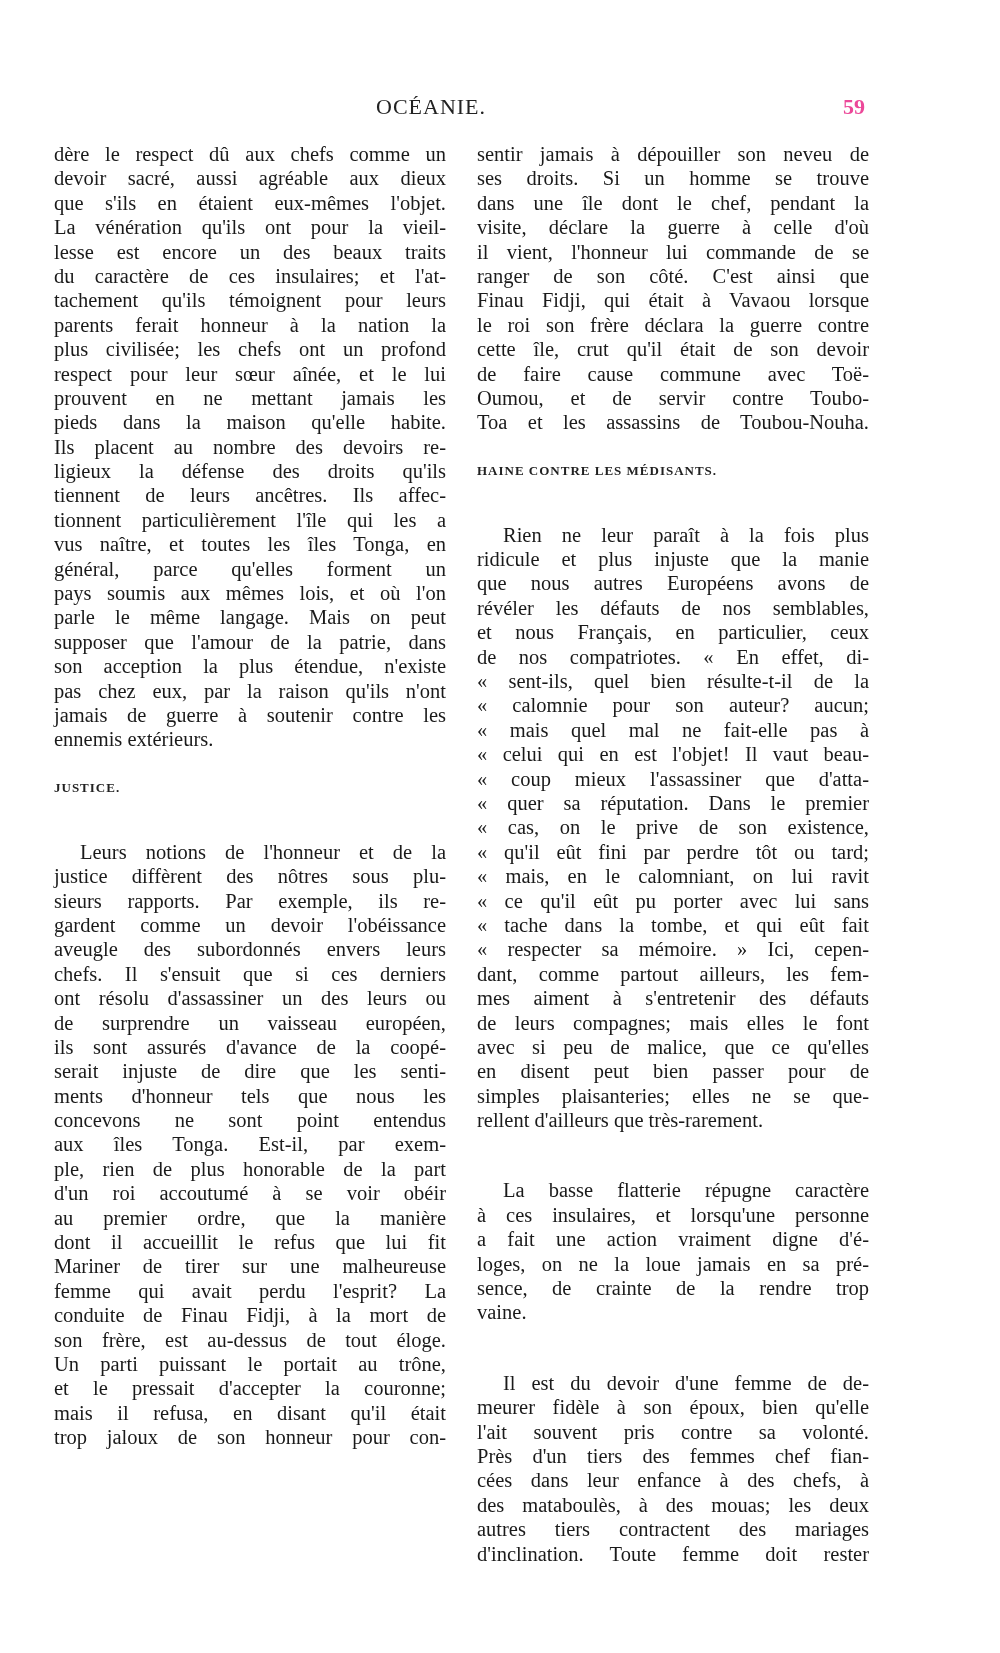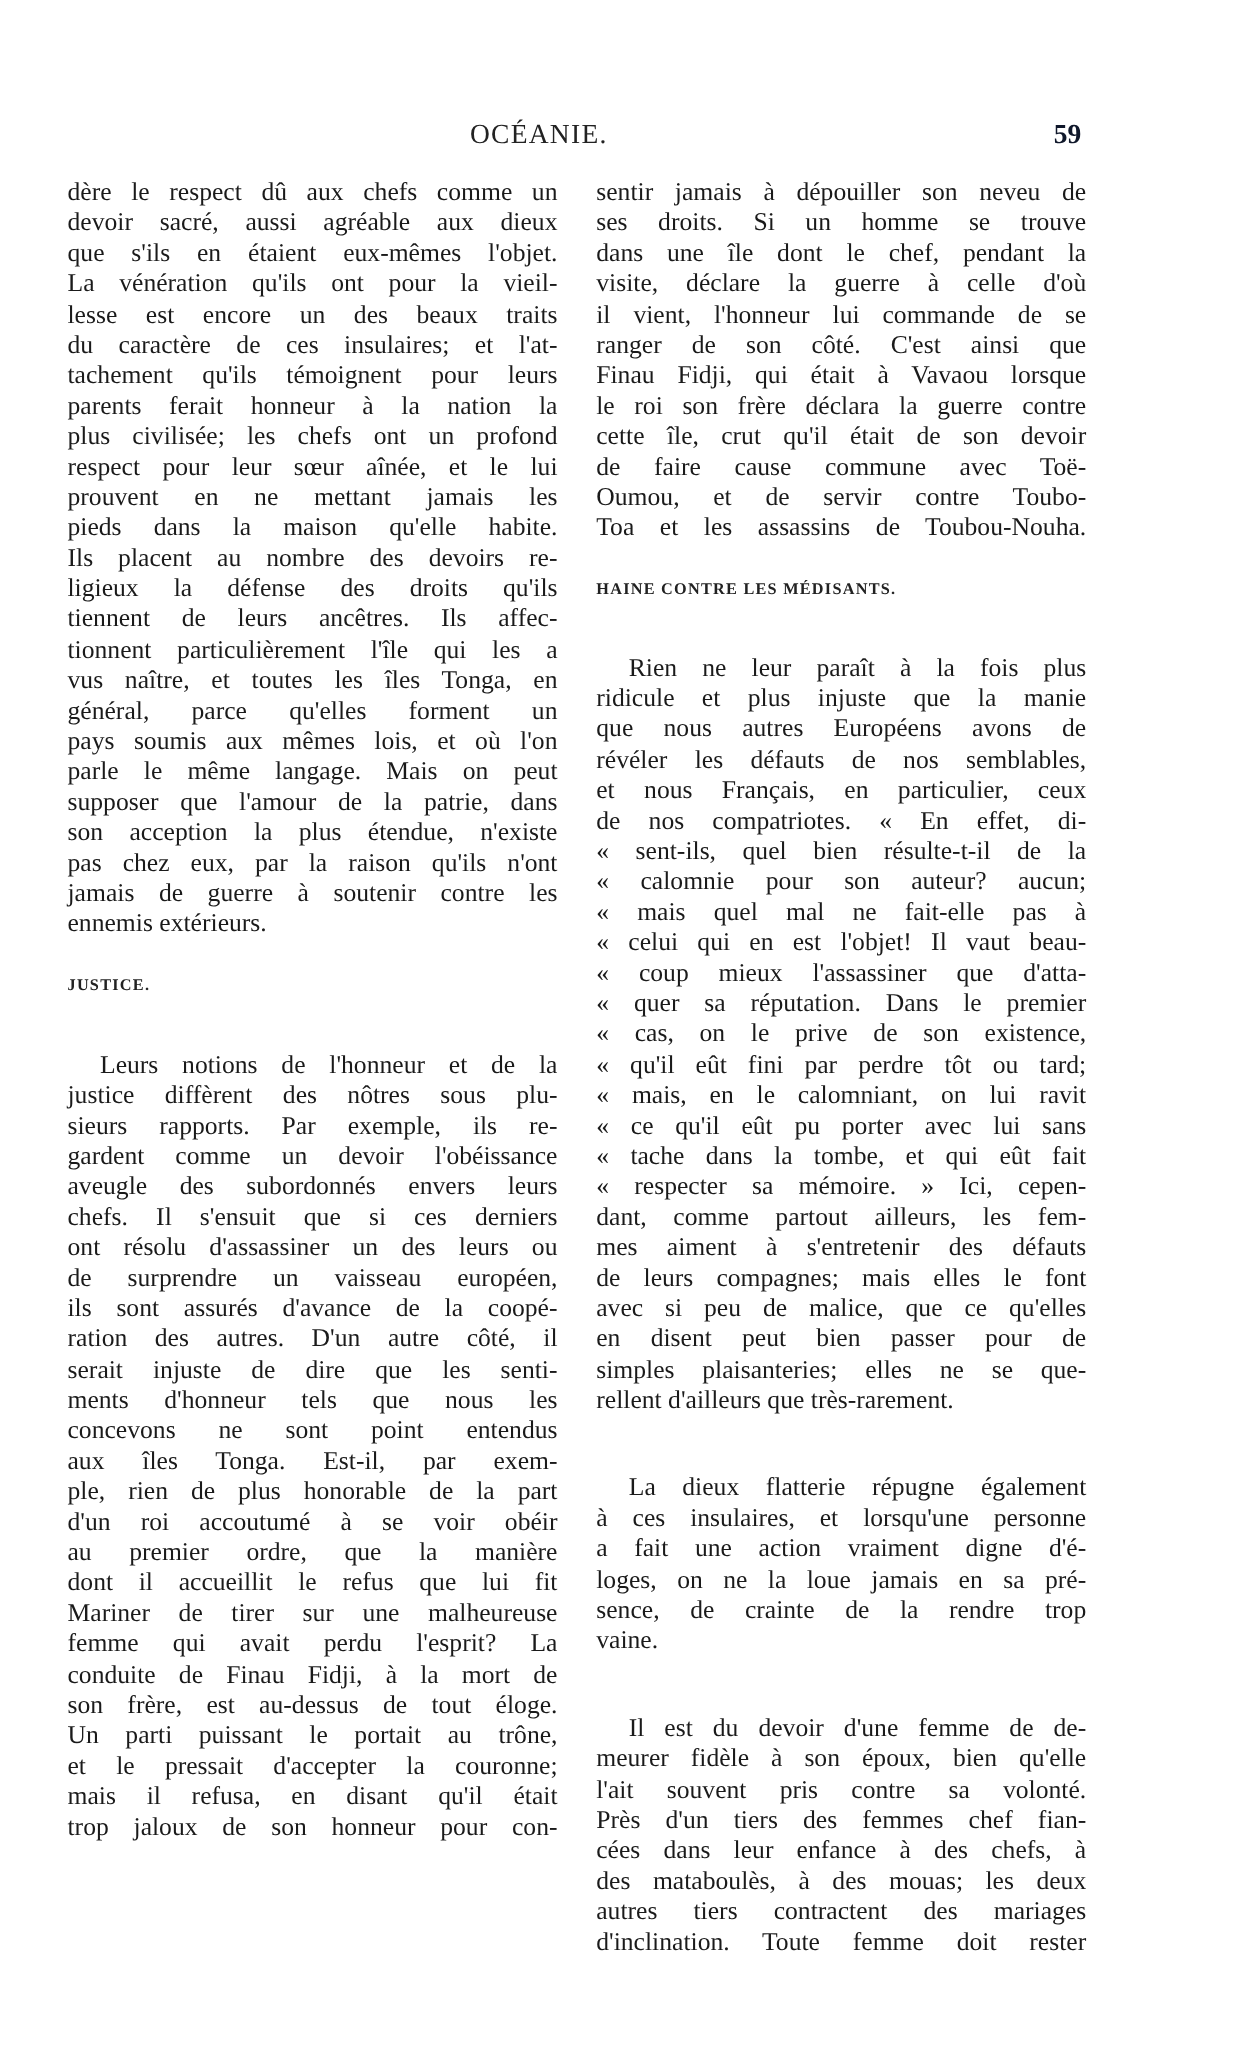--- a/index.html
+++ b/index.html
@@ -34,21 +34,21 @@
     font-size: 22px;
     letter-spacing: 1px;
     color: #222;
   }
   .page-number {
     position: absolute;
     left: 843px;
     top: 0;
     font-size: 22px;
     font-weight: bold;
-    color: #0f172a;
+    color: #ec4899;
   }
   .column {
     position: absolute;
     top: 142px;
     width: 392px;
   }
   .col-left { left: 54px; }
   .col-right { left: 477px; width: 392px; }
   .line {
     display: block;
@@ -125,21 +125,20 @@
     <div>
       <span class="line indent">Leurs notions de l'honneur et de la</span>
       <span class="line">justice diffèrent des nôtres sous plu-</span>
       <span class="line">sieurs rapports. Par exemple, ils re-</span>
       <span class="line">gardent comme un devoir l'obéissance</span>
       <span class="line">aveugle des subordonnés envers leurs</span>
       <span class="line">chefs. Il s'ensuit que si ces derniers</span>
       <span class="line">ont résolu d'assassiner un des leurs ou</span>
       <span class="line">de surprendre un vaisseau européen,</span>
       <span class="line">ils sont assurés d'avance de la coopé-</span>
-      <span class="line">ration des autres. D'un autre côté, il</span>
       <span class="line">serait injuste de dire que les senti-</span>
       <span class="line">ments d'honneur tels que nous les</span>
       <span class="line">concevons ne sont point entendus</span>
       <span class="line">aux îles Tonga. Est-il, par exem-</span>
       <span class="line">ple, rien de plus honorable de la part</span>
       <span class="line">d'un roi accoutumé à se voir obéir</span>
       <span class="line">au premier ordre, que la manière</span>
       <span class="line">dont il accueillit le refus que lui fit</span>
       <span class="line">Mariner de tirer sur une malheureuse</span>
       <span class="line">femme qui avait perdu l'esprit? La</span>
@@ -194,21 +193,21 @@
       <span class="line">de leurs compagnes; mais elles le font</span>
       <span class="line">avec si peu de malice, que ce qu'elles</span>
       <span class="line">en disent peut bien passer pour de</span>
       <span class="line">simples plaisanteries; elles ne se que-</span>
       <span class="line last">rellent d'ailleurs que très-rarement.</span>
     </div>
 
     <div class="para-gap"></div>
 
     <div>
-      <span class="line indent">La dieux flatterie répugne également</span>
+      <span class="line indent">La basse flatterie répugne caractère</span>
       <span class="line">à ces insulaires, et lorsqu'une personne</span>
       <span class="line">a fait une action vraiment digne d'é-</span>
       <span class="line">loges, on ne la loue jamais en sa pré-</span>
       <span class="line">sence, de crainte de la rendre trop</span>
       <span class="line last">vaine.</span>
     </div>
 
     <div class="para-gap"></div>
 
     <div>

